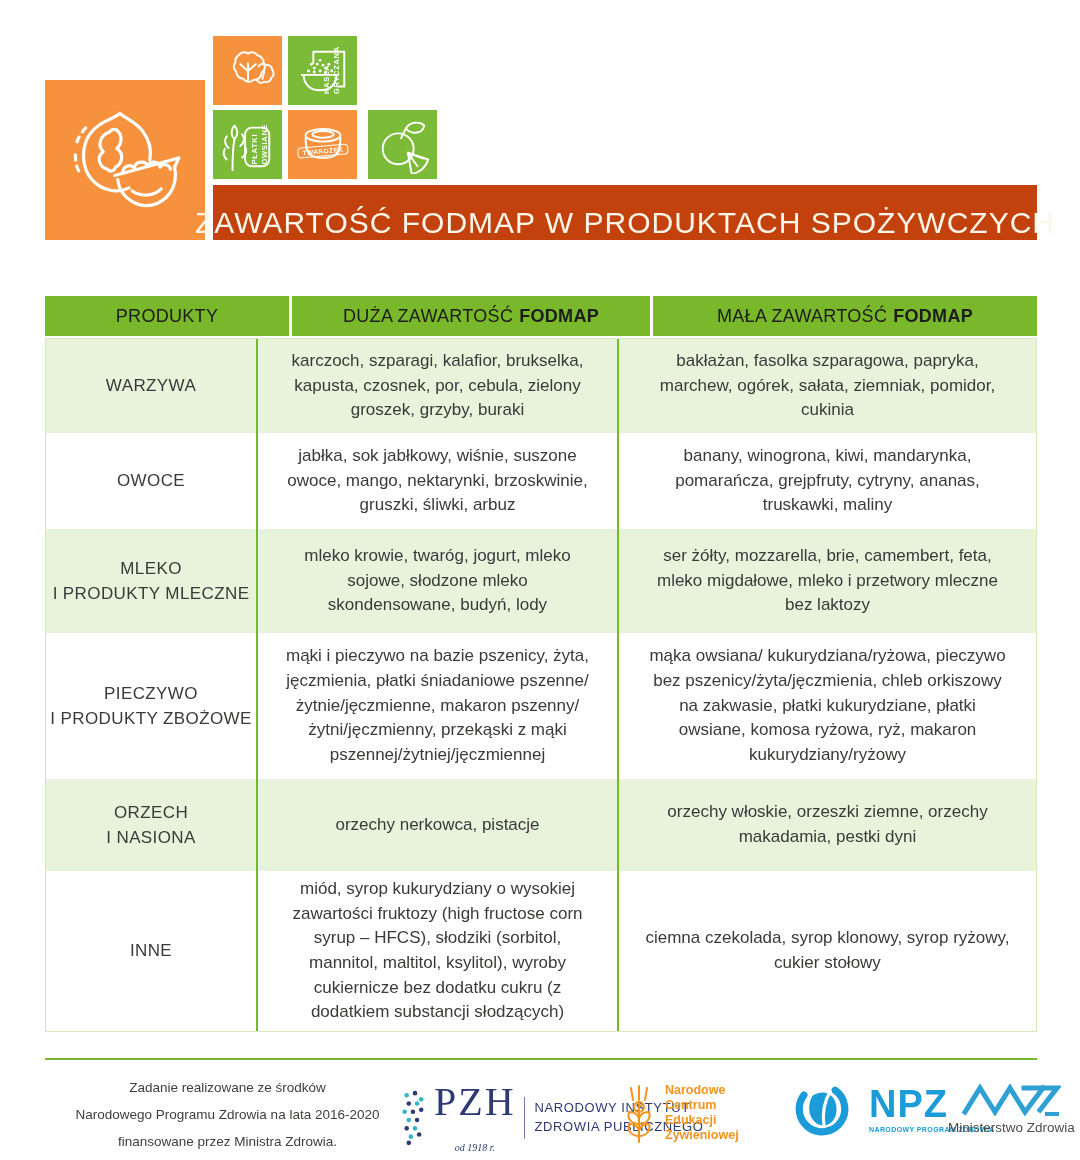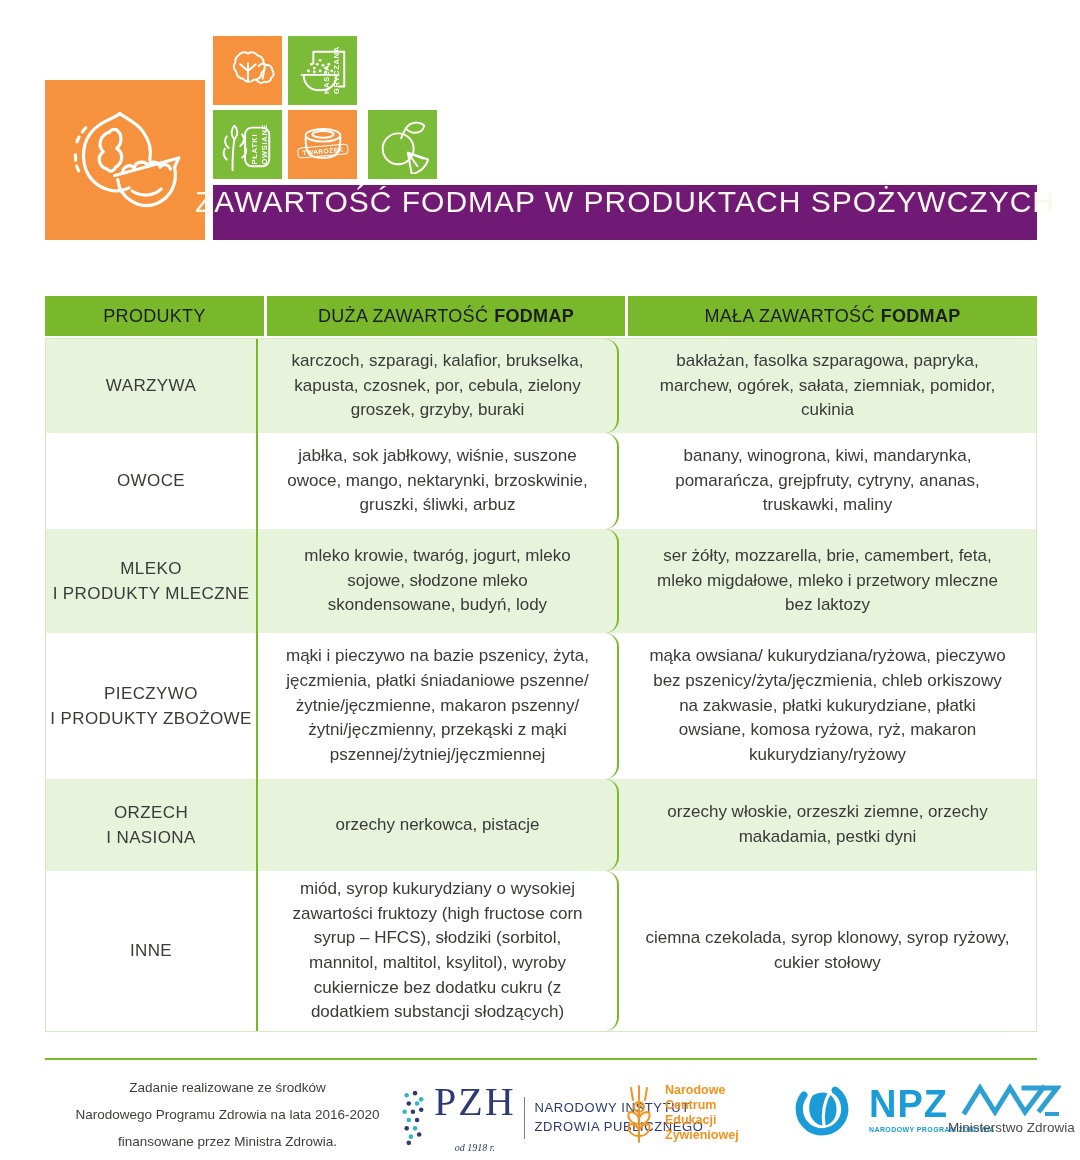--- a/index.html
+++ b/index.html
@@ -19,40 +19,40 @@
   .t4{left:288px;top:110px;}
   .t5{left:368px;top:110px;}
   .vlabel-wrap{position:absolute;inset:0;display:flex;align-items:center;justify-content:flex-end;padding-right:1px;pointer-events:none;}
   .vlabel{transform:rotate(-90deg);transform-origin:center;font-size:7.5px;line-height:1.35;
           letter-spacing:.7px;color:#fff;font-weight:700;white-space:pre-line;text-align:left;}
   .tw-band{position:absolute;left:50%;top:60%;transform:translate(-50%,-50%) rotate(-5deg);
            border:1.5px solid #fff;border-radius:4px;padding:1px 4px;font-size:6.5px;
            letter-spacing:.5px;color:#fff;font-weight:700;white-space:nowrap;}
 
   
-  .banner{position:absolute;left:213px;top:185px;width:824px;height:55px;background:#701a75;
-          display:flex;align-items:flex-start;justify-content:center;}
+  .banner{position:absolute;left:213px;top:185px;width:824px;height:55px;background:#c2410c;
+          display:flex;align-items:flex-end;justify-content:center;}
   .banner span{color:#FDF7EA;font-size:30px;letter-spacing:1px;white-space:nowrap;}
 
   
   .ftable{position:absolute;left:45px;top:296px;width:992px;}
   .thead{display:flex;gap:3px;height:40px;}
   .th{background:#79B72B;display:flex;align-items:center;justify-content:center;
       color:#1D1D1B;font-size:18px;letter-spacing:.3px;}
   .th .em{font-weight:700;margin-left:6px;}
-  .th-cat{width:219px;}
+  .th-cat{width:244px;}
   .th-high{width:358px;}
   .th-low{flex:1;}
   .tbody{margin-top:2px;border:1px solid #D5EBBE;}
   .trow{display:flex;}
   .trow .cell{box-sizing:border-box;display:flex;align-items:center;justify-content:center;
               text-align:center;color:#3A3A39;}
   .cell-cat{width:212px;border-right:2px solid #79B72B;font-size:17px;letter-spacing:.4px;
             line-height:1.5;white-space:pre-line;}
-  .cell-high{width:361px;border-right:2px solid #79B72B;border-radius:14px;}
+  .cell-high{width:361px;border-right:2px solid #79B72B;}
   .cell-low{flex:1;}
   .cell-txt{font-size:17px;line-height:1.45;padding:0 26px;}
   .alt{background:#E8F3DC;}
   .r1{height:94px;} .r2{height:96px;} .r3{height:104px;}
   .r4{height:146px;} .r5{height:92px;} .r6{height:160px;}
 
   
   .rule{position:absolute;left:45px;top:1058px;width:992px;height:2px;background:#79B72B;}
   .funding{position:absolute;left:55px;top:1074px;width:345px;text-align:center;
            font-size:13.5px;color:#3E3E3D;line-height:2.0;}

